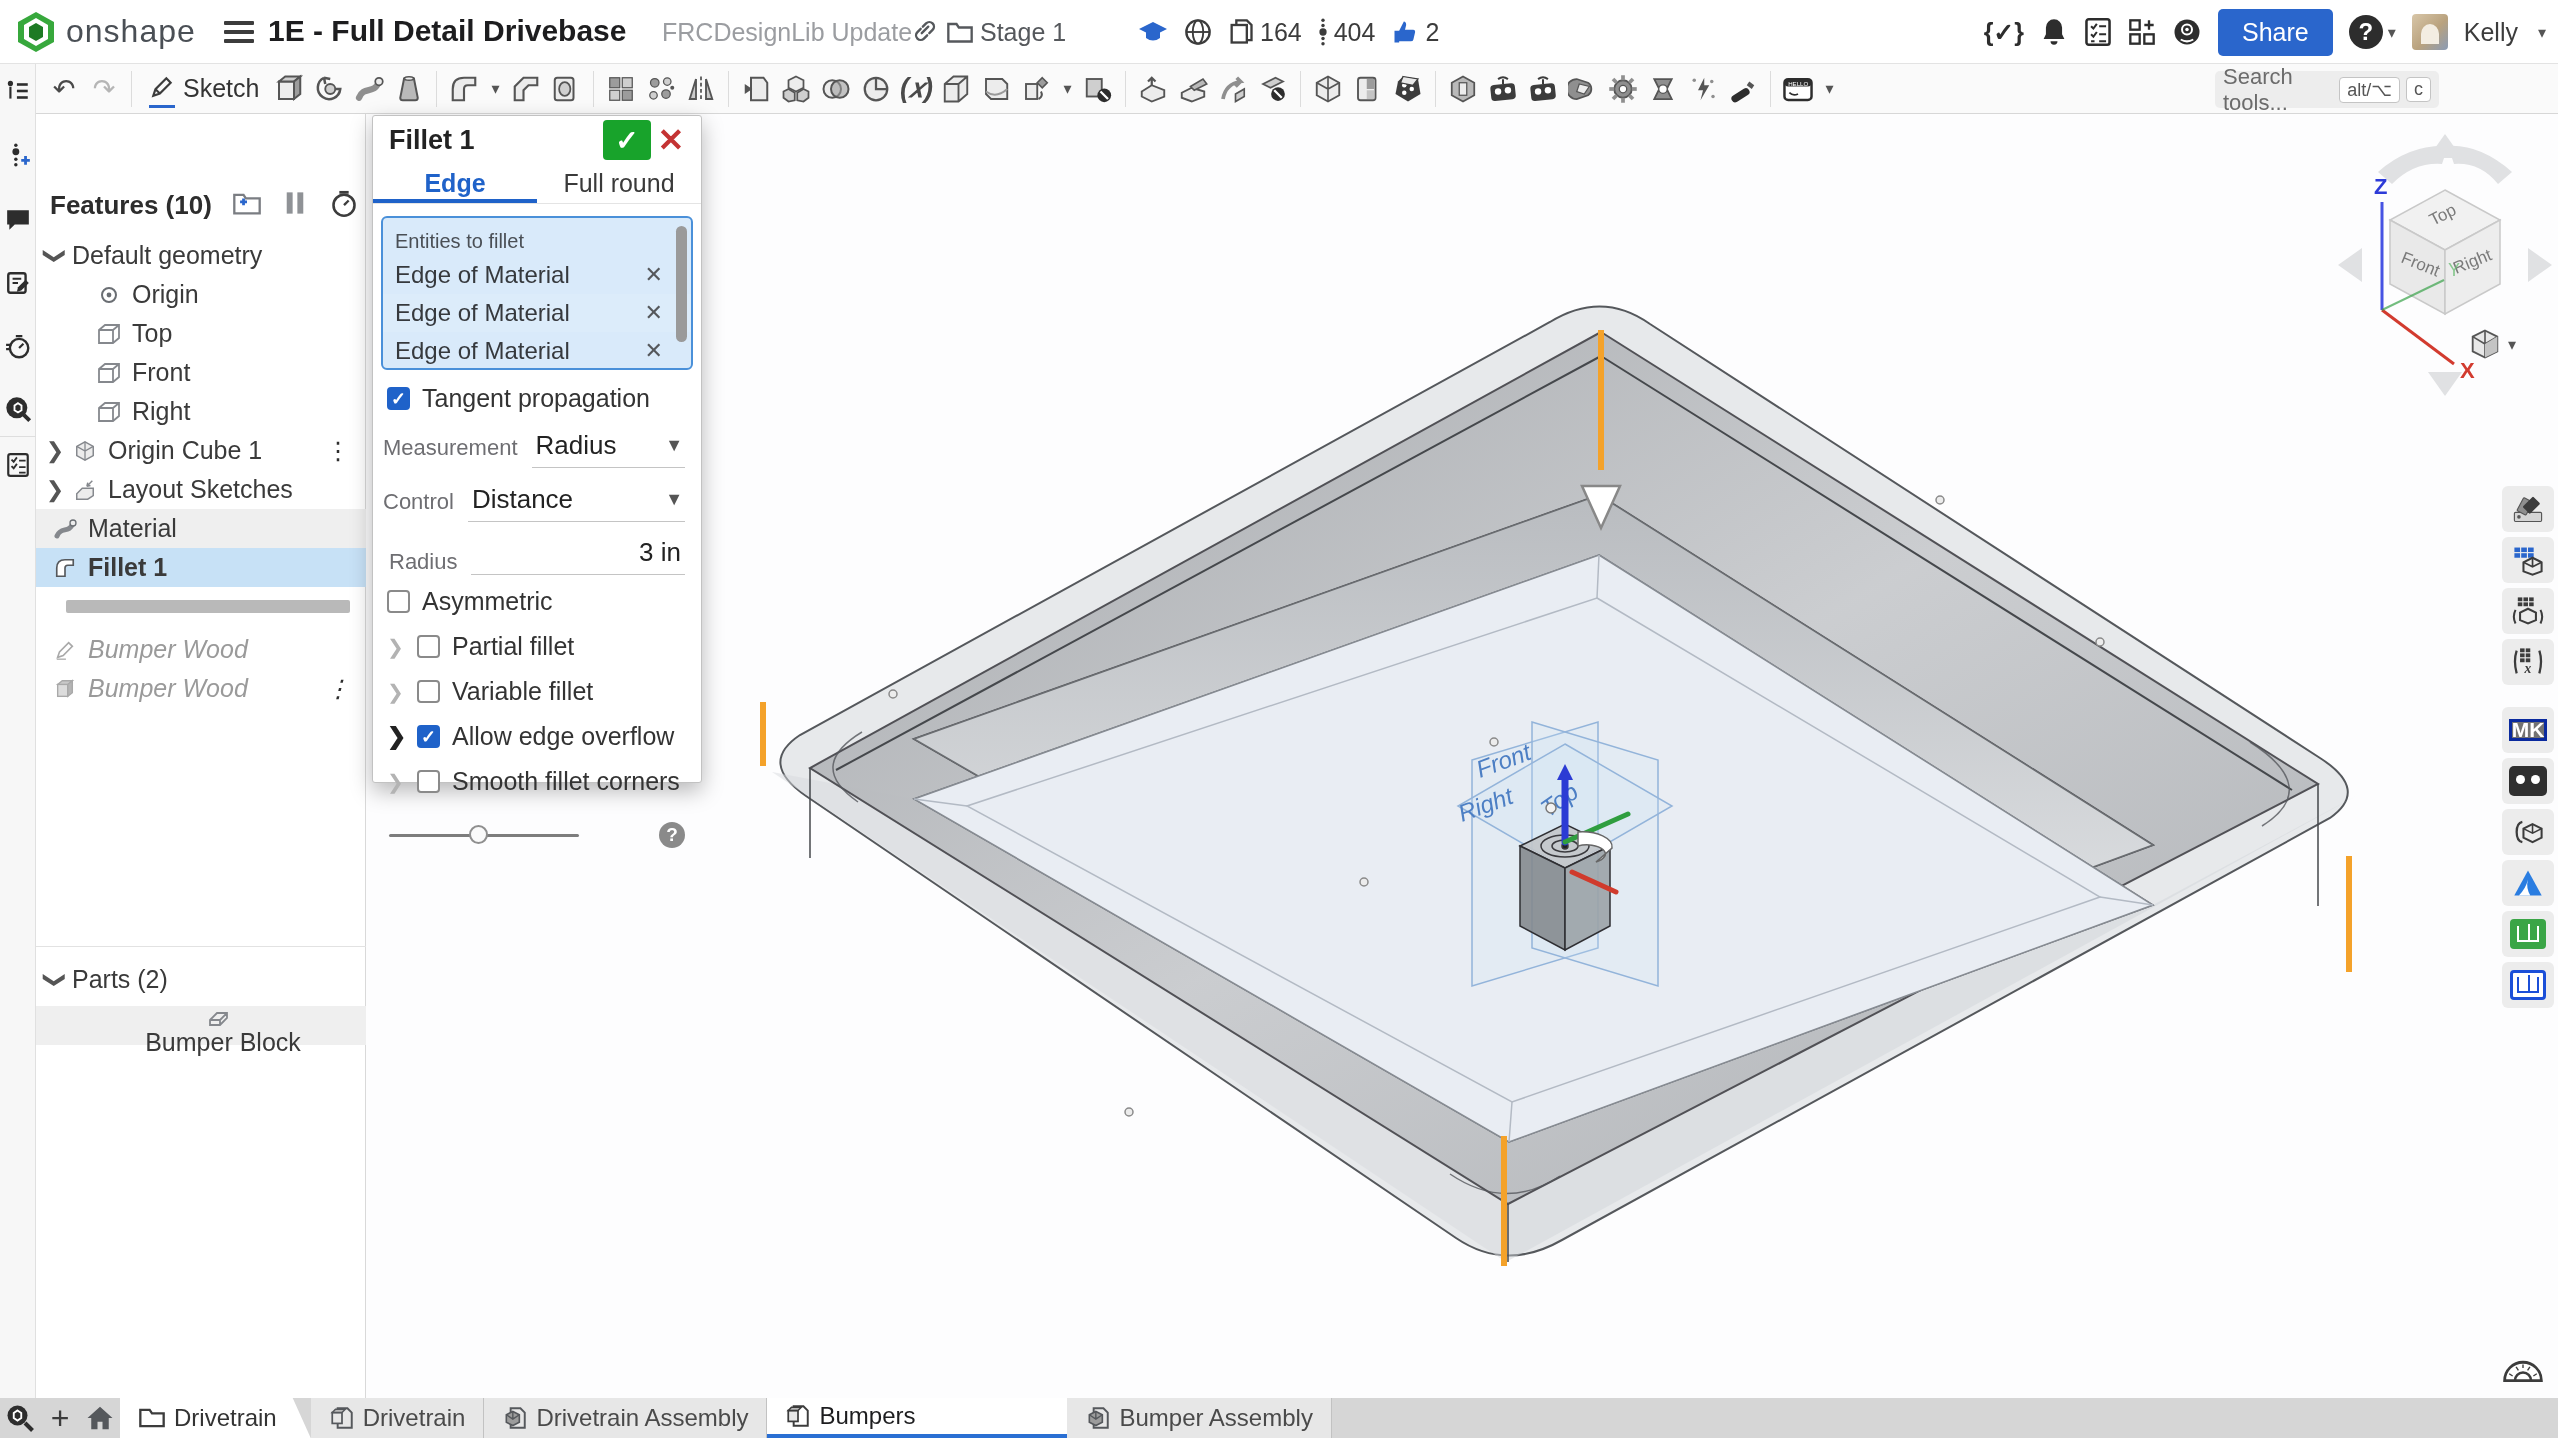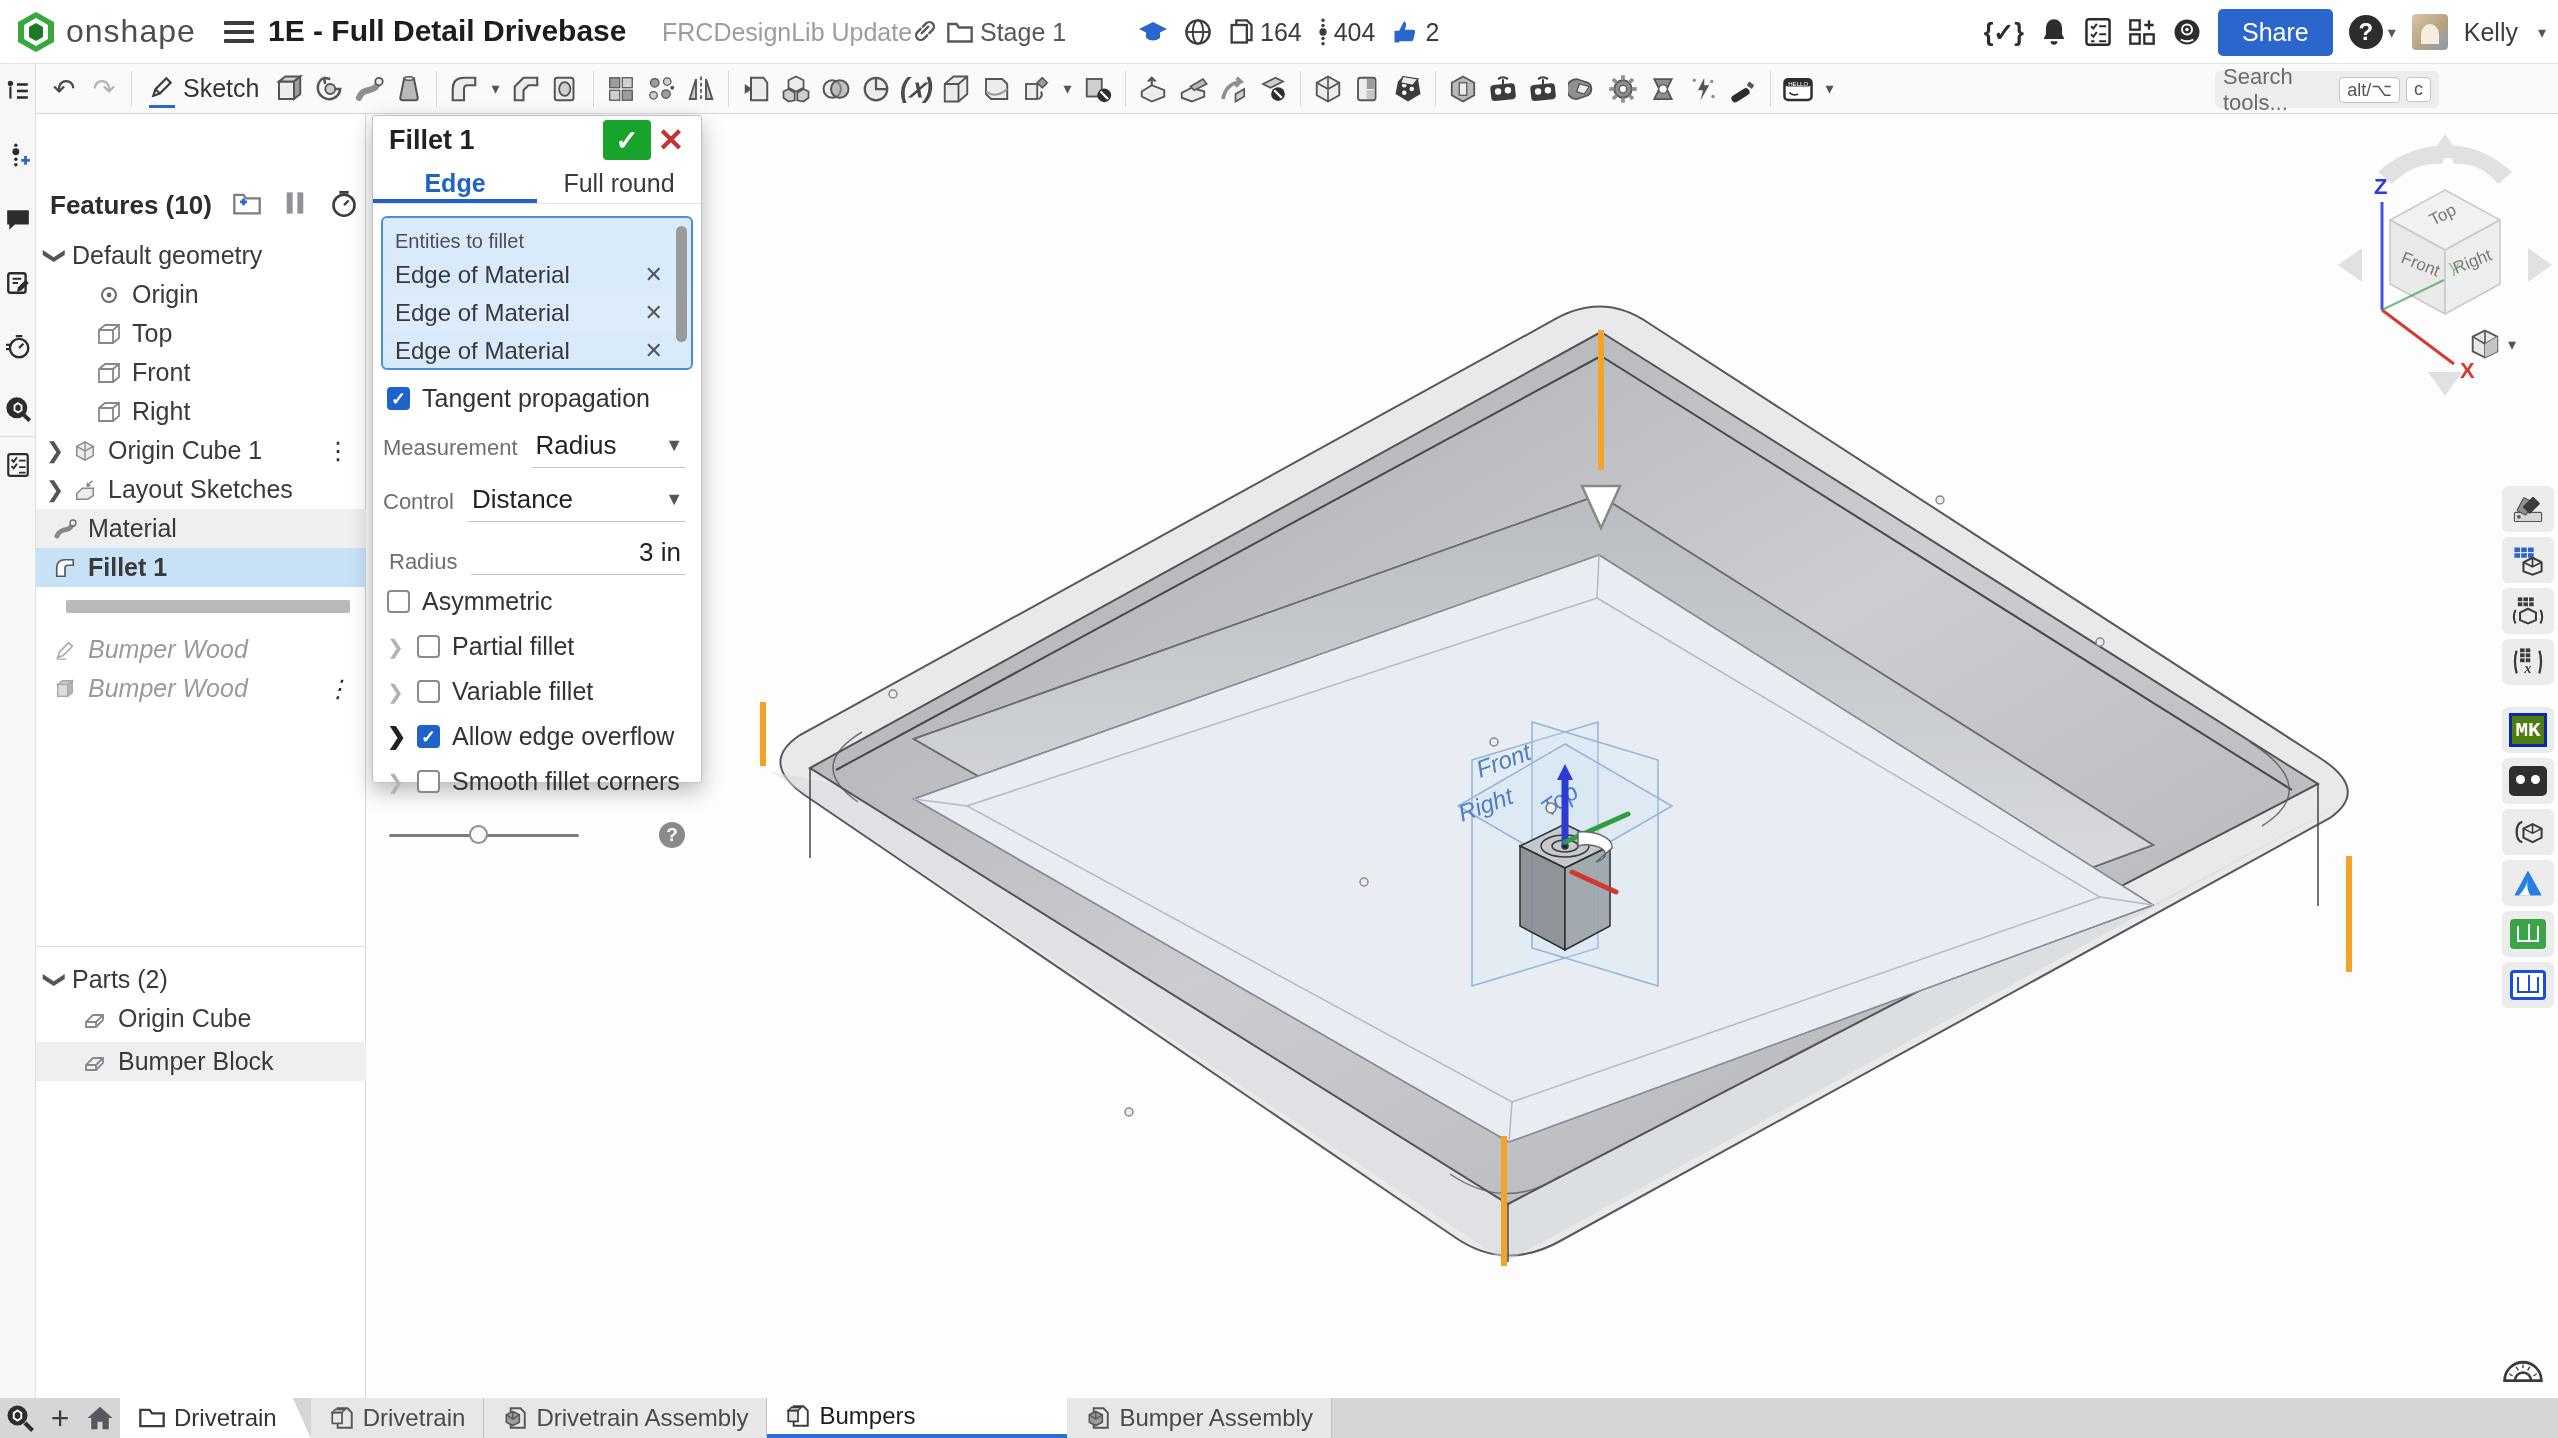--- a/index.html
+++ b/index.html
@@ -118,22 +118,22 @@
               font-weight:700; display:flex; align-items:center; justify-content:center; cursor:pointer; }
 
   
   #viewport { position:absolute; left:366px; top:114px; width:2192px; height:1284px; background:#fdfdfe; z-index:1; }
 
   
   #right-rail { position:absolute; left:2502px; top:486px; width:54px; z-index:22; }
   .rtile { width:52px; height:46px; background:#ececec; border-radius:6px; margin-bottom:5px;
            display:flex; align-items:center; justify-content:center; cursor:pointer; }
   .rtile.gap { margin-top:22px; }
-  .mk-badge { width:38px; height:34px; background:#4d7c0f; border:3px solid #0a2a9e; color:#fff; font-weight:700;
-              font-family:Liberation Mono, monospace; font-size:21px; display:flex; align-items:center; justify-content:center; }
+  .mk-badge { width:38px; height:22px; background:#737373; border:3px solid #0a2a9e; color:#fff; font-weight:700;
+              font-family:Liberation Sans, sans-serif; font-size:21px; display:flex; align-items:center; justify-content:center; }
   .robot-badge { width:38px; height:30px; background:#2f2f2f; border-radius:5px; position:relative; }
   .robot-badge::before, .robot-badge::after { content:""; position:absolute; top:9px; width:9px; height:9px; border-radius:50%; background:#fff; }
   .robot-badge::before { left:7px; } .robot-badge::after { right:7px; }
   .book-badge { width:36px; height:30px; border-radius:4px; display:flex; align-items:center; justify-content:center; }
   .book-badge.green { background:#3aa546; }
   .book-badge.blue { background:#fff; border:3px solid #1b4fd8; }
   .book-glyph { width:22px; height:16px; border:2px solid #fff; border-top:none; position:relative; }
   .book-badge.blue .book-glyph { border-color:#1b4fd8; }
   .book-glyph::after { content:""; position:absolute; left:50%; top:-2px; bottom:0; width:2px; background:inherit; background:#fff; }
   .book-badge.blue .book-glyph::after { background:#1b4fd8; }
@@ -832,21 +832,21 @@
     <span style="margin-left:6px;">Parts (2)</span>
   </div>
   <div class="trow" style="top:885px; padding-left:44px;">
     <span class="tico">
       <svg width="24" height="22" viewBox="0 0 24 22">
           <path d="M3 14 L10 7 h10 v5 l-7 7 H3 Z M3 14 h10 v5 M13 14 l7-7" fill="none" stroke="#85888d" stroke-width="1.8"></path>
         </svg>
     </span>
     <span>Origin Cube</span>
   </div>
-  <div class="trow hov" style="top:928px; padding-left:44px;">
+  <div class="trow hov" style="top:892px; padding-left:44px;flex-direction:column;">
     <span class="tico">
       <svg width="24" height="22" viewBox="0 0 24 22">
           <path d="M3 14 L10 7 h10 v5 l-7 7 H3 Z M3 14 h10 v5 M13 14 l7-7" fill="none" stroke="#85888d" stroke-width="1.8"></path>
         </svg>
     </span>
     <span>Bumper Block</span>
   </div>
 </div>
 
 <div id="dialog">

